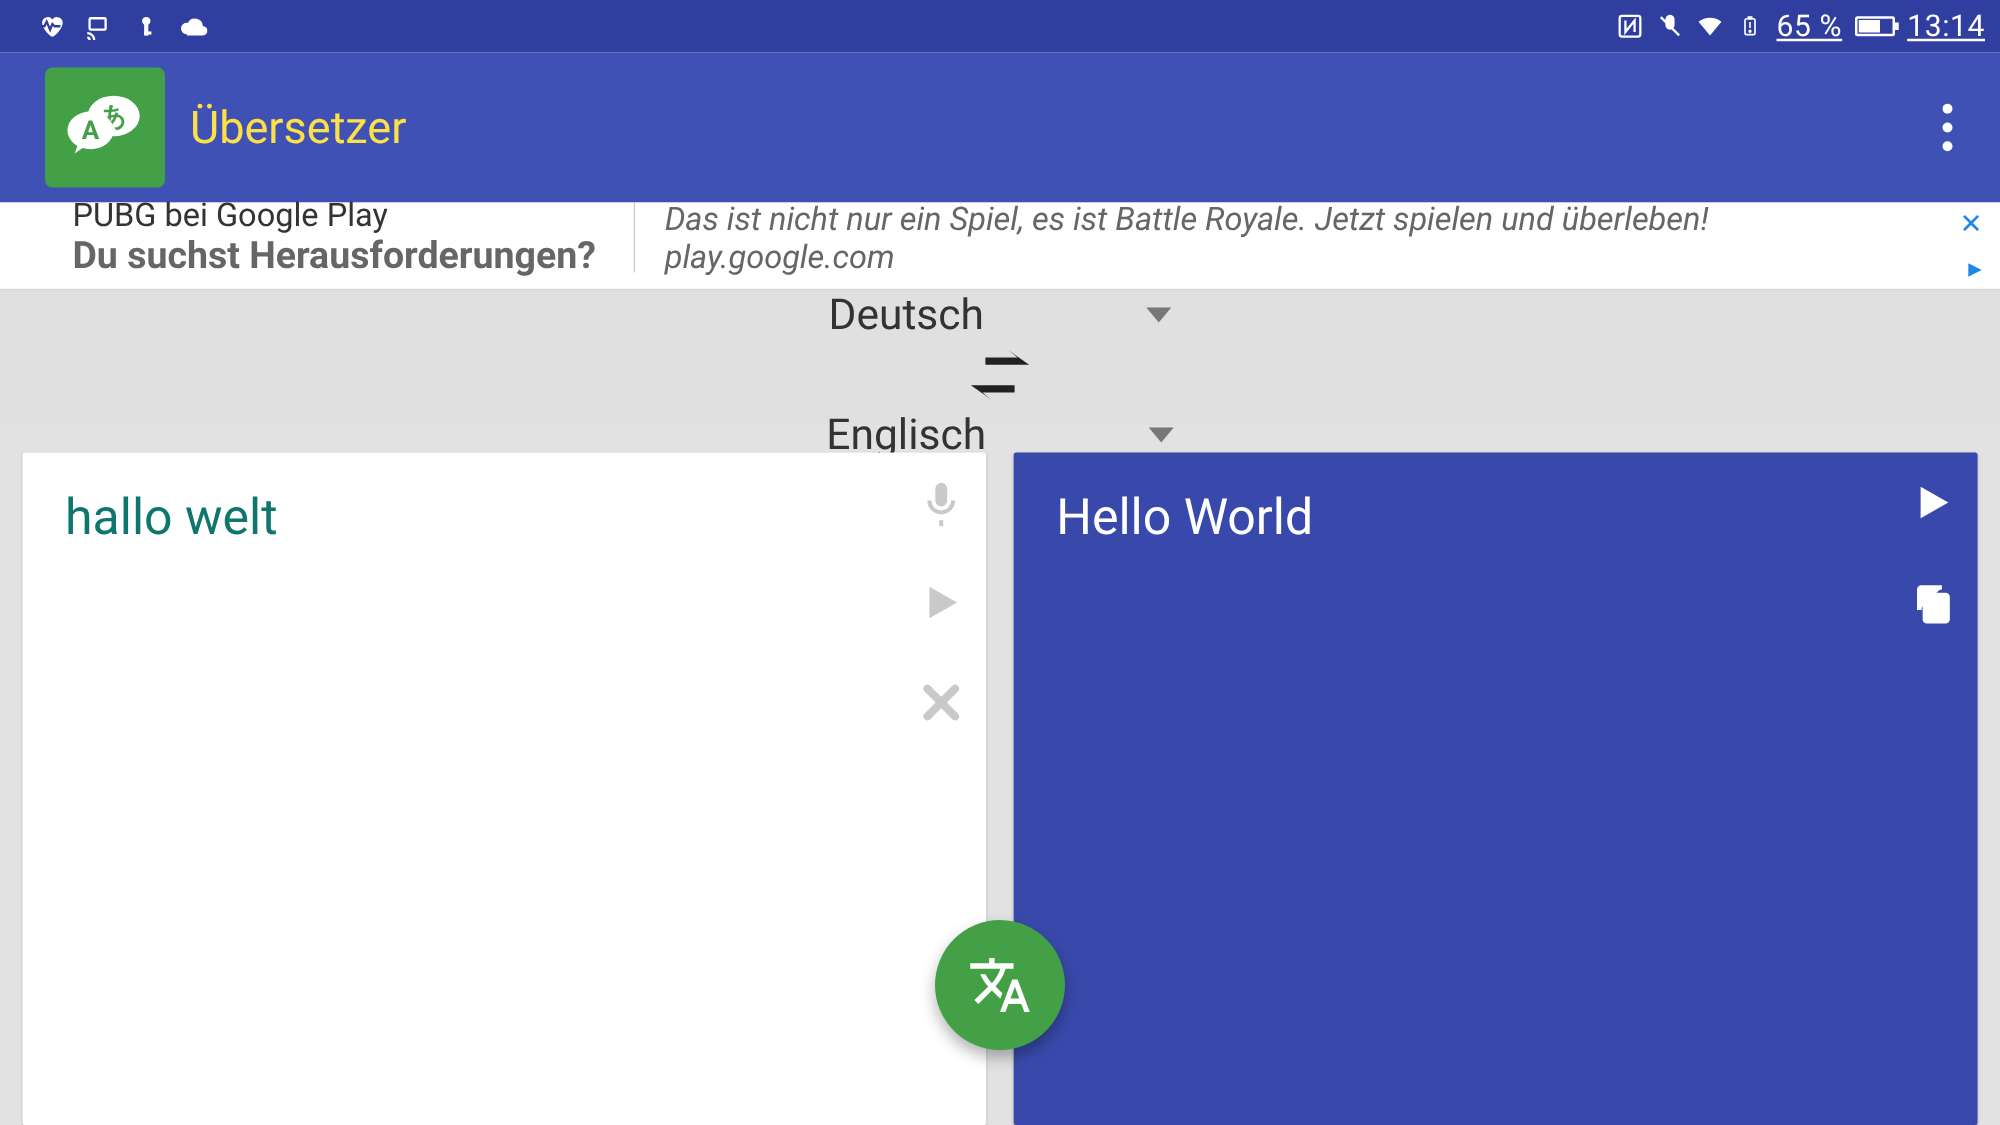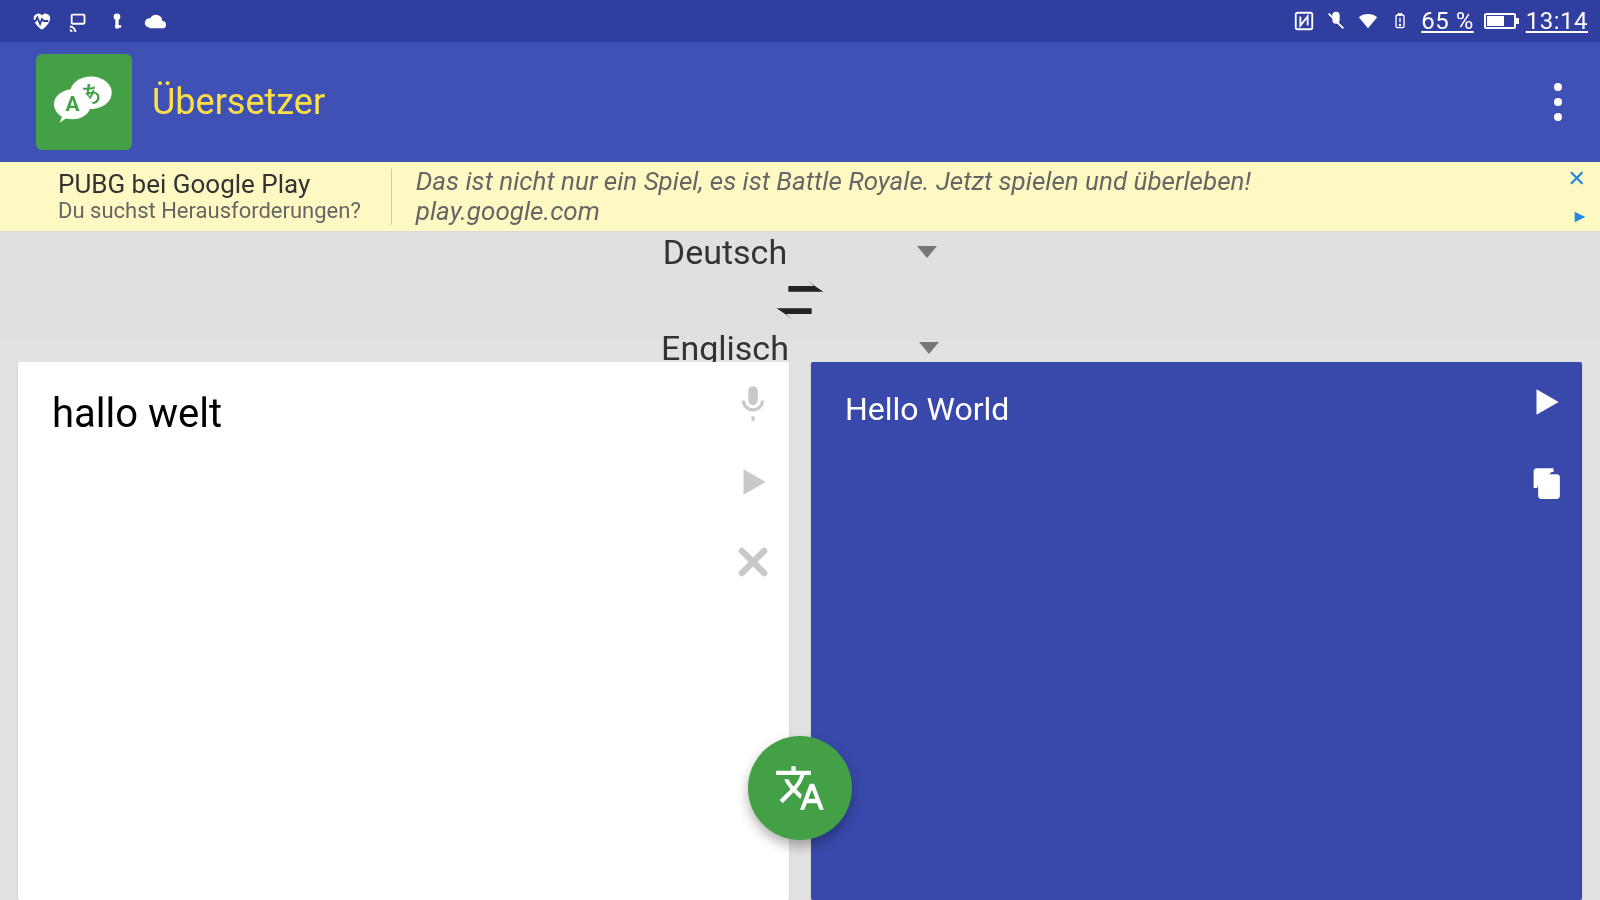--- a/index.html
+++ b/index.html
@@ -16,43 +16,43 @@
   .battery-fill { position:absolute; left:1px; top:1px; bottom:1px; width:60%; background:#fff; }
   
   
   .app-bar { height: 120px; background: #3f51b5; display: flex; align-items: center; padding: 0 20px 0 36px; }
   .app-icon { width: 96px; height: 96px; background: #43a047; border-radius: 6px; display:flex; align-items:center; justify-content:center; margin-right: 20px; }
   .app-title { color: #fde047; font-size: 36px; font-weight: 400; }
   .kebab { margin-left: auto; display: flex; flex-direction: column; gap: 7px; padding: 12px 18px; cursor: pointer; }
   .kebab span { width: 8px; height: 8px; background:#fff; border-radius:50%; }
   
   
-  .ad-banner { height: 70px; background: #fef9c3; display: flex; align-items: center; padding: 0 58px 0 58px; border-bottom: 1px solid #d7d9dc; position:relative; }
+  .ad-banner { height: 70px; background: #ffffff; display: flex; align-items: flex-start; padding: 0 58px 0 58px; border-bottom: 1px solid #d7d9dc; position:relative; }
   .ad-left { padding-right: 30px; border-right: 1px solid #c5c8cc; height: 56px; display:flex; flex-direction:column; justify-content:center; }
   .ad-title { font-size: 26px; color: #333; line-height: 1.1; }
-  .ad-sub { font-size: 22px; color: #666; line-height: 1.1; }
+  .ad-sub { font-size: 30px; color: #666; line-height: 1.1; font-weight: bold; }
   .ad-right { padding-left: 24px; font-style: italic; }
   .ad-body { font-size: 26px; color: #666; line-height: 1.15; }
   .ad-url { font-size: 26px; color: #666; line-height: 1.15; }
   .ad-close { position:absolute; right: 14px; top: 4px; color:#1e88e5; font-size:22px; cursor:pointer; }
   .ad-info { position:absolute; right: 12px; bottom: 2px; color:#1e88e5; font-size:18px; cursor:pointer; }
   
   
   .lang-row { height: 108px; background: #e0e0e0; display: flex; align-items: center; flex-direction: column; }
   .lang-select { flex: 1; display: flex; align-items: center; justify-content: center; gap: 130px; font-size: 34px; color: #333; cursor:pointer; }
   .chevron-down { width:0; height:0; border-left:10px solid transparent; border-right:10px solid transparent; border-top:12px solid #777; }
   .swap-btn { width: 110px; display:flex; align-items:center; justify-content:center; cursor:pointer; }
   
   
   .panels { display:flex; gap: 22px; padding: 22px 18px 0 18px; height: calc(900px - 42px - 120px - 70px - 108px); position:relative; }
   .panel { flex:1; border-radius: 2px; position:relative; }
   .panel-input { background:#fff; box-shadow: 0 1px 2px rgba(0,0,0,0.15); }
   .panel-output { background:#3949ab; box-shadow: 0 1px 2px rgba(0,0,0,0.2); }
-  .input-text { font-size: 40px; color:#000000; padding: 28px 80px 28px 34px; width:100%; border:none; outline:none; font-family:inherit; background:transparent; resize:none; }
-  .output-text { font-size: 32px; color:#fff; padding: 28px 90px 28px 34px; }
+  .input-text { font-size: 40px; color:#0f766e; padding: 28px 80px 28px 34px; width:100%; border:none; outline:none; font-family:inherit; background:transparent; resize:none; }
+  .output-text { font-size: 40px; color:#fff; padding: 28px 90px 28px 34px; }
   
   .side-icons { position:absolute; right: 16px; top: 20px; display:flex; flex-direction:column; gap: 40px; align-items:center; }
   .icn { width: 40px; height: 40px; display:flex; align-items:center; justify-content:center; cursor:pointer; }
   .grey svg { fill:#c9c9c9; }
   .white svg { fill:#fff; }
   
   
   .fab { position:absolute; left: calc(50% - 52px); bottom: 60px; width: 104px; height: 104px; border-radius: 50%; background:#43a047; display:flex; align-items:center; justify-content:center; box-shadow: 0 6px 12px rgba(0,0,0,0.3); cursor:pointer; z-index:10; }
 </style>
 </head>

